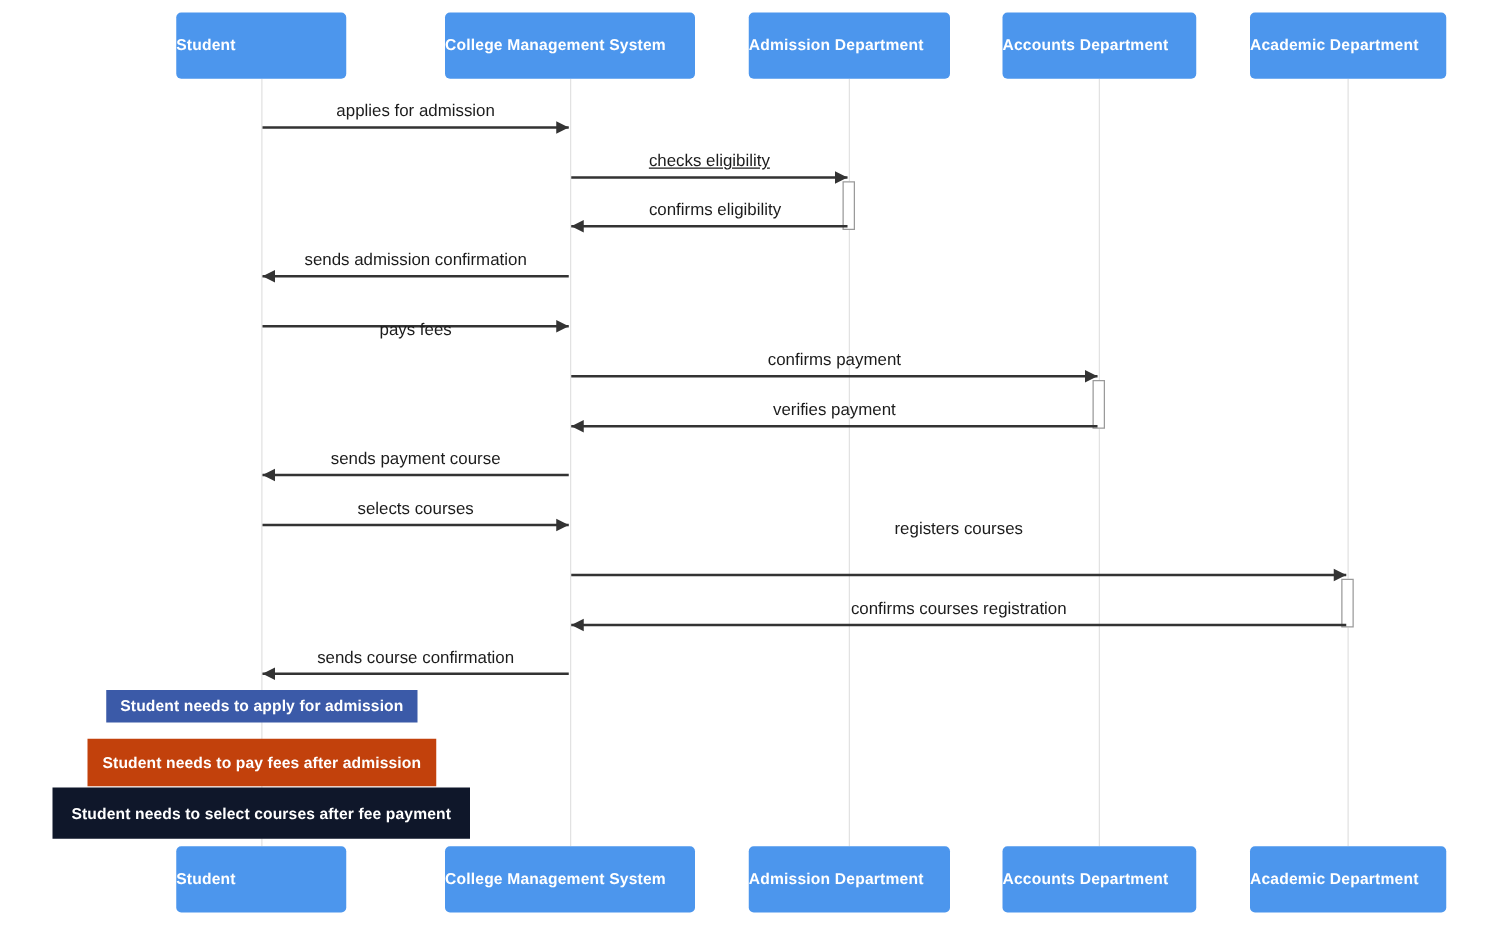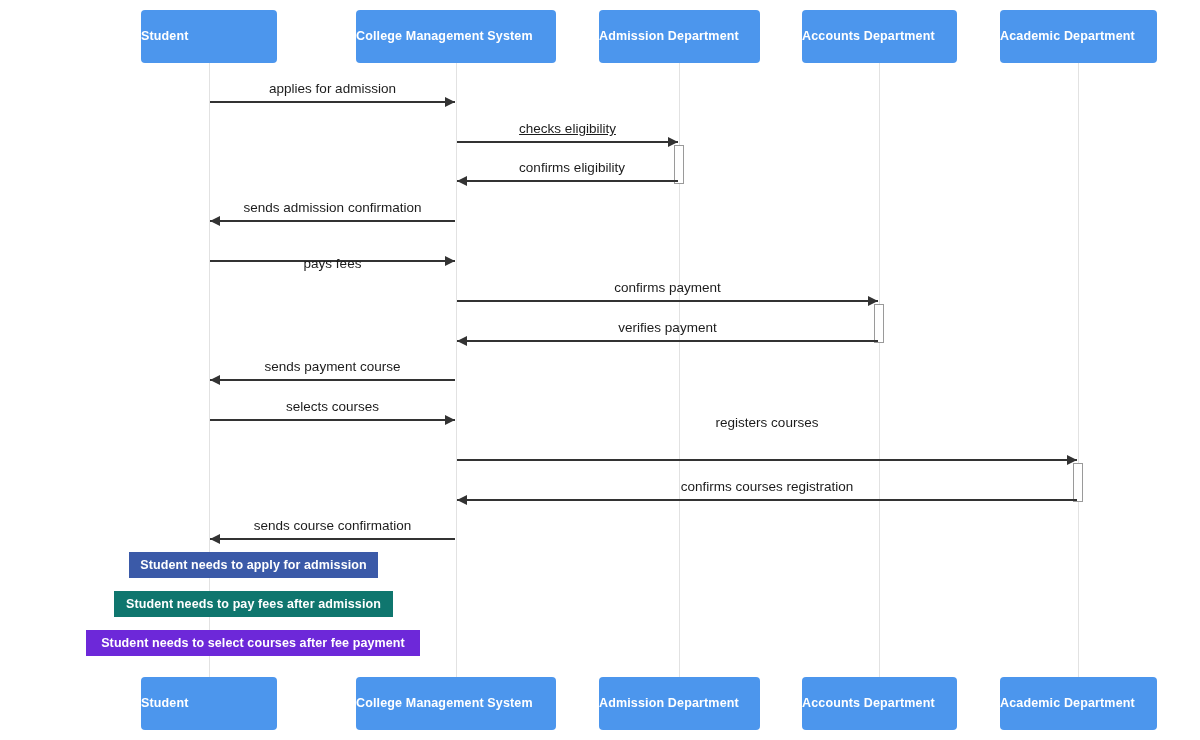--- a/index.html
+++ b/index.html
@@ -64,21 +64,20 @@
 
   .note-box{
     position:absolute;
     display:flex;align-items:center;justify-content:center;
     color:#ffffff;
     font-weight:bold;
     font-size:12.5px;
     white-space:nowrap;
     box-sizing:border-box;
     letter-spacing:0.1px;
-    margin-left:44px;
   }
 </style>
 </head>
 <body>
 
 <div id="diagram">
     <div class="lifeline" style="left: 209px; top: 63px; height: 614px; background: rgb(226, 226, 226);"></div>
     <div class="lifeline" style="left: 456px; top: 63px; height: 614px; background: rgb(226, 226, 226);"></div>
     <div class="lifeline" style="left: 679px; top: 63px; height: 614px; background: rgb(226, 226, 226);"></div>
     <div class="lifeline" style="left: 879px; top: 63px; height: 614px; background: rgb(226, 226, 226);"></div>
@@ -148,19 +147,19 @@
     <div class="msg-label" style="left: 767px; top: 416px;">registers courses</div>
     <div class="msg-line" style="left: 457px; top: 499px; width: 620px; background: rgb(51, 51, 51);"></div>
     <div class="arrowhead left" style="top: 494.8px; left: 457px; border-right-color: rgb(51, 51, 51);"></div>
     <div class="msg-label" style="left: 767px; top: 480px;">confirms courses registration</div>
     <div class="msg-line" style="left: 210px; top: 538px; width: 245px; background: rgb(51, 51, 51);"></div>
     <div class="arrowhead left" style="top: 533.8px; left: 210px; border-right-color: rgb(51, 51, 51);"></div>
     <div class="msg-label" style="left: 332.5px; top: 519px;">sends course confirmation</div>
     <div class="note-box" style="left: 85px; top: 552px; width: 249px; height: 26px; background: rgb(59, 90, 168); color: rgb(255, 255, 255);">
       <span>Student needs to apply for admission</span>
     </div>
-    <div class="note-box" style="left: 70px; top: 591px; width: 279px; height: 26px; background: #0f766e; color: rgb(255, 255, 255);">
+    <div class="note-box" style="left: 70px; top: 591px; width: 279px; height: 38px; background: #c2410c; color: rgb(255, 255, 255);">
       <span>Student needs to pay fees after admission</span>
     </div>
-    <div class="note-box" style="left: 42px; top: 630px; width: 334px; height: 26px; background: #6d28d9; color: rgb(255, 255, 255);">
+    <div class="note-box" style="left: 42px; top: 630px; width: 334px; height: 41px; background: #0f172a; color: rgb(255, 255, 255);">
       <span>Student needs to select courses after fee payment</span>
     </div>
   </div>
 
 </body></html>

